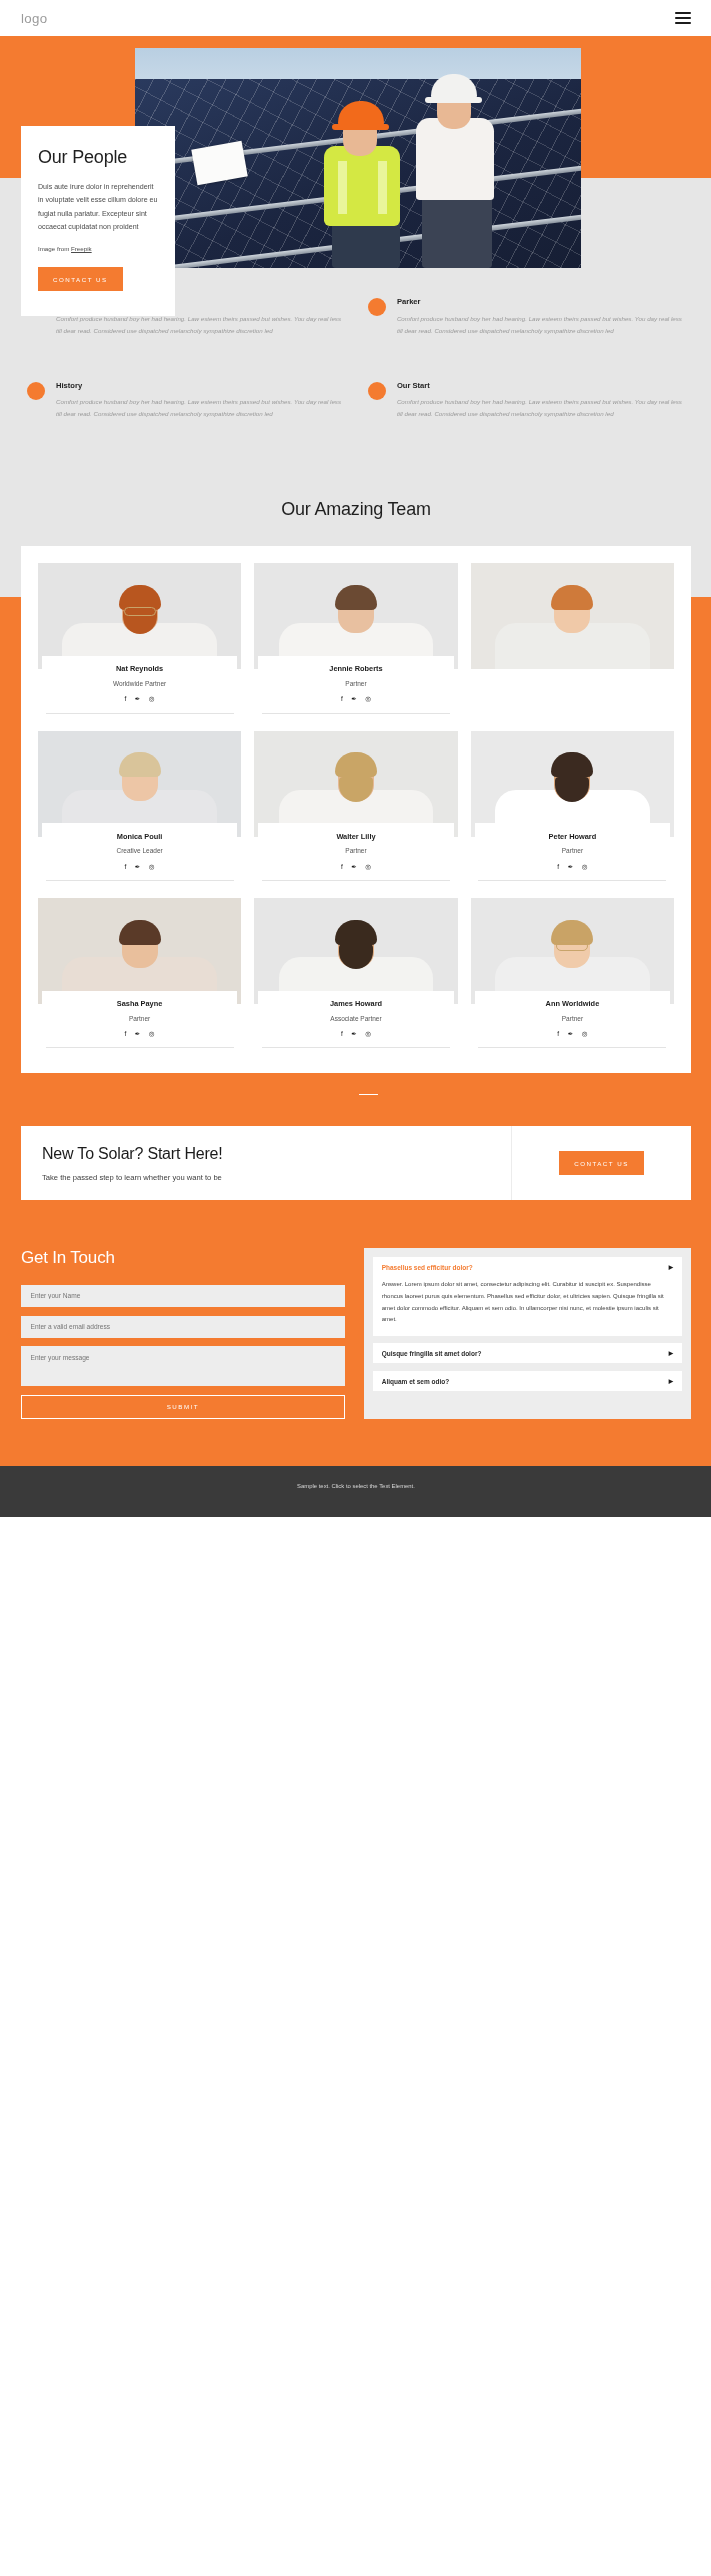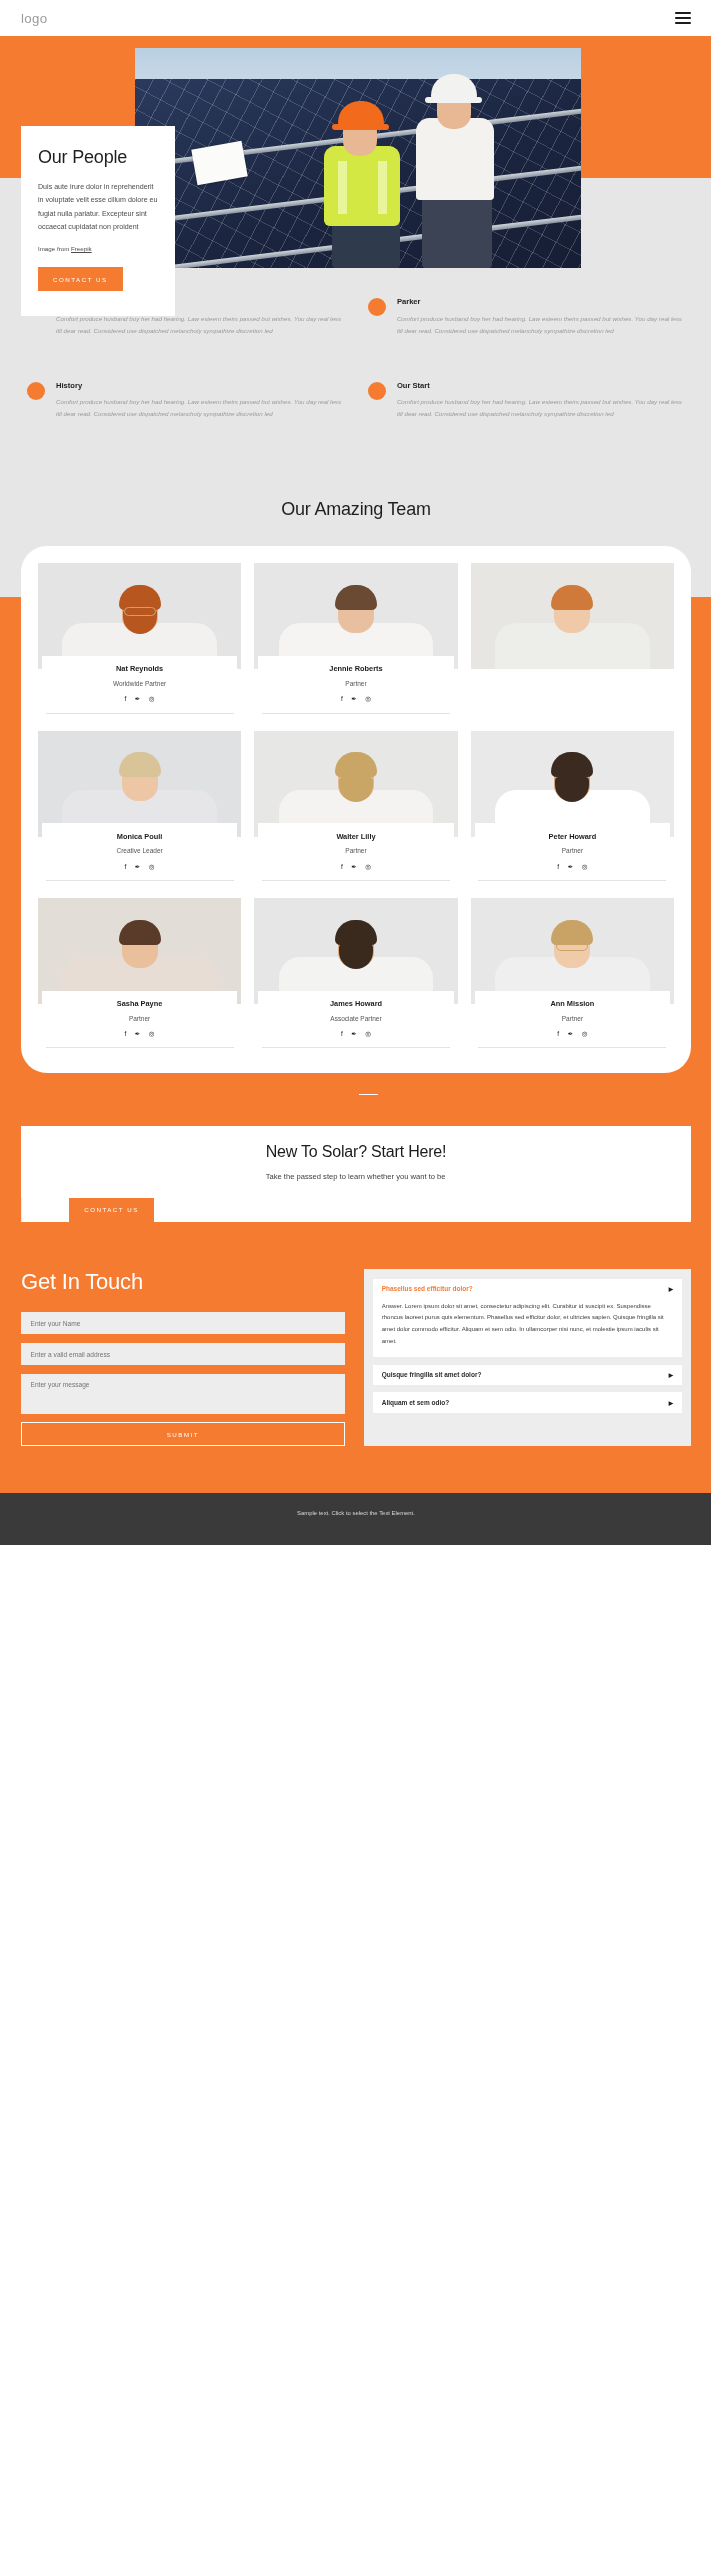--- a/index.html
+++ b/index.html
@@ -130,21 +130,21 @@
   }
 
   
   .team-sec { background:#e6e6e6; padding:25px 0 0 0; position:relative; }
   .team-sec .sec-title { margin-bottom:26.6px; }
   .team-orange-bg {
     position:absolute; left:0; right:0; top:123px; bottom:0; background:#f47b30; z-index:0;
   }
   .team-wrap {
     position:relative; z-index:2; margin:0 21px;
-    background:#ffffff; padding:17px 17px 25px 17px;border-radius:26px;
+    background:#ffffff; padding:17px 17px 25px 17px;
   }
   .team-grid { display:grid; grid-template-columns:repeat(3,1fr); gap:17px 13.3px; }
   .member { position:relative; }
   .m-photo { width:100%; height:106px; overflow:hidden; position:relative; }
   .m-bgc { position:absolute; inset:0; background:#e9e9e9; }
   .m-shirt {
     position:absolute; bottom:0; left:12%; width:76%; height:44%;
     border-radius:21px 21px 0 0;
   }
   .m-head {
@@ -176,35 +176,34 @@
   .m-social span { font-size:6.6px; color:#1c1c1c; line-height:1; cursor:pointer; }
 
   .freepik-note { text-align:center; font-size:5.7px; color:#ffffff; padding:15px 0 0 0; }
   .freepik-note a { color:#ffffff; text-decoration:underline; }
 
   
   .cta-sec { background:#f47b30; padding:32px 0 38px 0; }
   .cta-box {
     margin:0 21px; background:#ffffff; display:flex; align-items:center;
     min-height:74px;
-    flex-direction:column;
   }
   .cta-left { flex:1; padding:17px 21px; }
   .cta-left h2 { font-size:16px; font-weight:400; color:#1c1c1c; letter-spacing:-0.2px; }
   .cta-left p { font-size:7.6px; color:#3d3d3d; margin-top:10.4px; }
   .cta-right {
     width:180px; border-left:0.9px solid #ececec; display:flex;
     align-items:center; justify-content:center; align-self:stretch;
   }
 
   
   .contact-sec { background:#f47b30; padding:9.5px 21px 47px 21px; display:flex; gap:19px; }
   .contact-left { flex:1.05; }
   .contact-left h2 {
-    font-size:22px; font-weight:400; color:#ffffff; letter-spacing:-0.2px; margin-bottom:17px;
+    font-size:17px; font-weight:400; color:#ffffff; letter-spacing:-0.2px; margin-bottom:17px;
   }
   .field {
     width:100%; background:#ededed; border:none; outline:none;
     font-family:"Liberation Sans", sans-serif; font-size:6.6px; color:#8c8c8c;
     padding:7.6px 9.5px; margin-bottom:8.5px; display:block;
   }
   .field.area { height:40px; resize:none; }
   .submit-btn {
     width:100%; background:transparent; border:0.9px solid #ffffff; color:#ffffff;
     font-size:6.2px; letter-spacing:1.5px; padding:7.6px 0; cursor:pointer;
@@ -449,21 +448,21 @@
           </div>
           <div class="member">
             <div class="m-photo">
               <div class="m-bgc" style="background:#e7e7e7"></div>
               <div class="m-shirt" style="background:#efefef"></div>
               <div class="m-head" style="background:#f0cbaa"></div>
               <div class="m-hair" style="background:#c9a366"></div>
               <div class="m-glass"></div>
             </div>
             <div class="m-card">
-              <div class="m-name">Ann Mission</div>
+              <div class="m-name">Ann Worldwide</div>
               <div class="m-role">Partner</div>
               <div class="m-social">
                 <span>f</span>
                 <span>✒</span>
                 <span>◎</span>
               </div>
             </div>
           </div>
         </div>
     </div>

